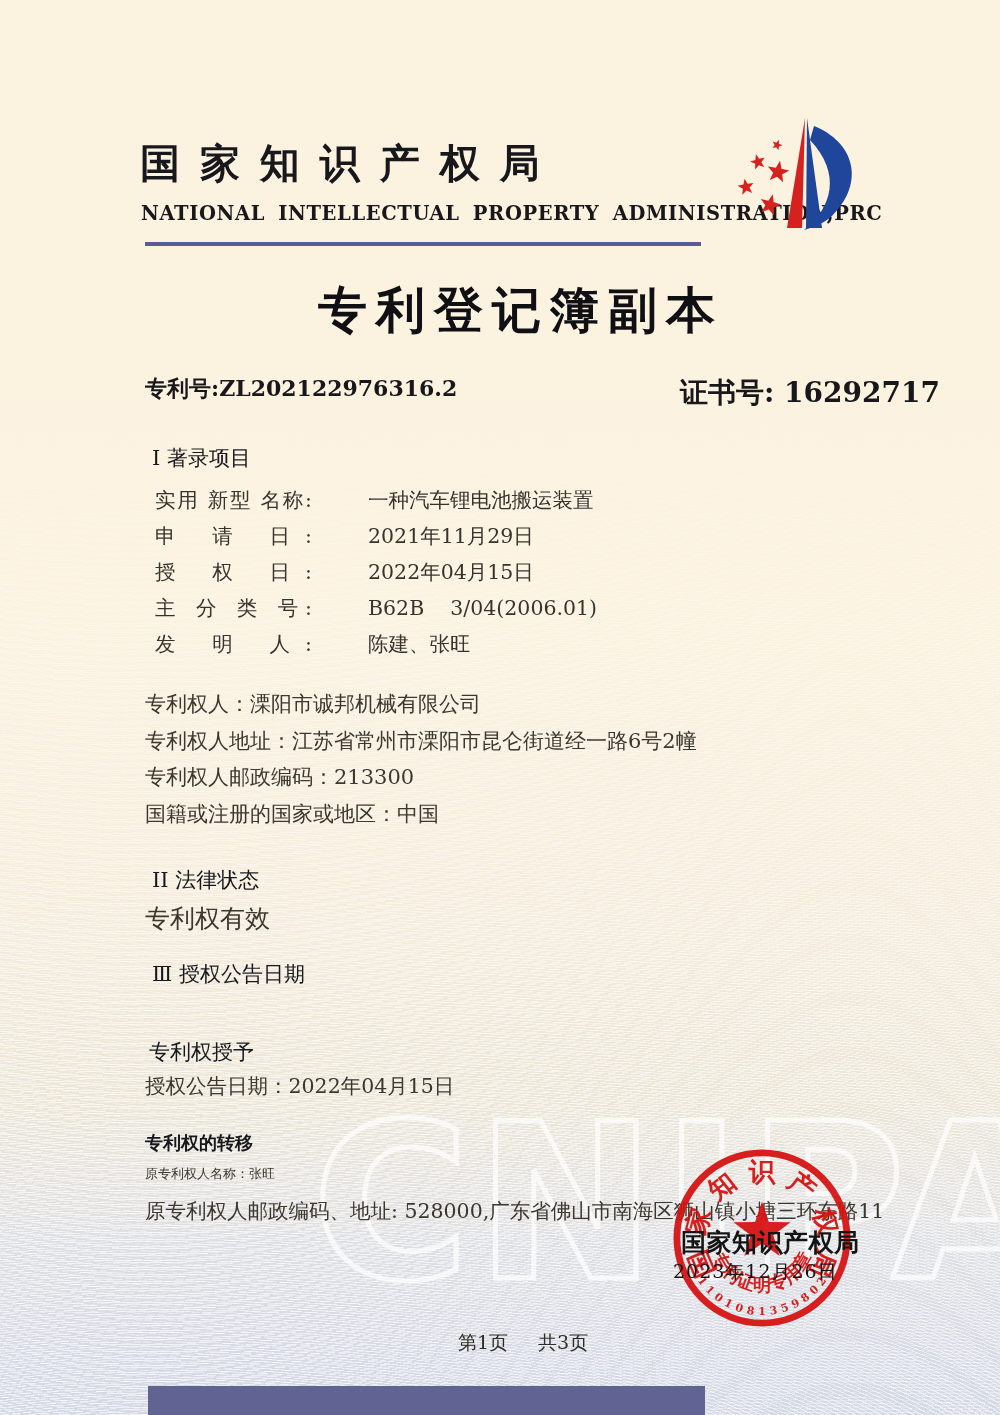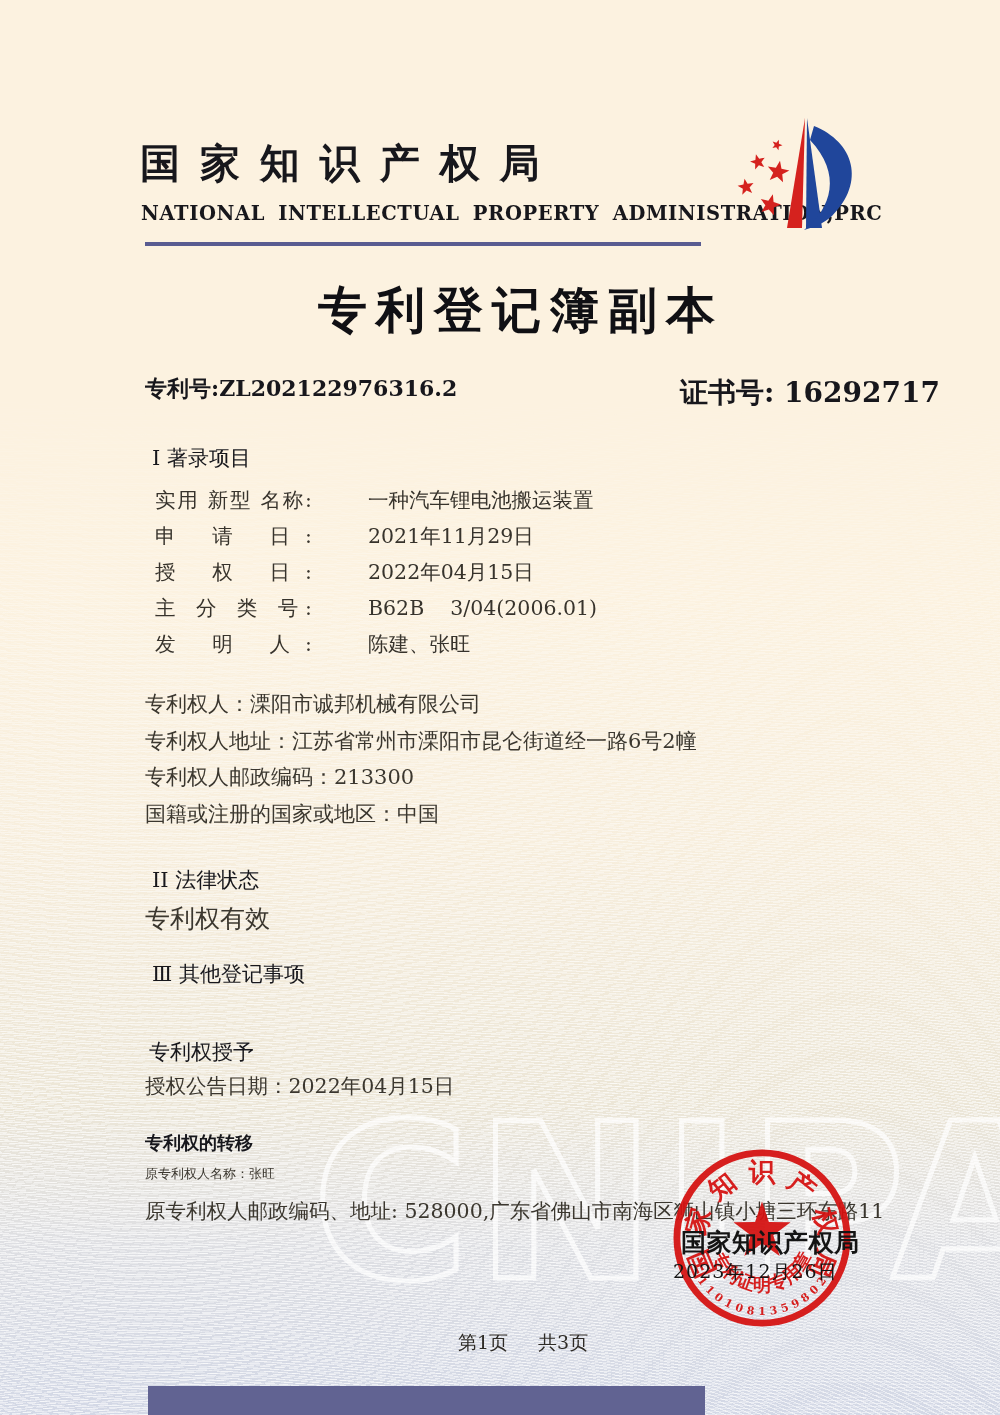--- a/index.html
+++ b/index.html
@@ -122,21 +122,21 @@
   <div class="abs holder">
     <div>专利权人：溧阳市诚邦机械有限公司</div>
     <div>专利权人地址：江苏省常州市溧阳市昆仑街道经一路6号2幢</div>
     <div>专利权人邮政编码：213300</div>
     <div>国籍或注册的国家或地区：中国</div>
   </div>
 
   <div class="abs sec-heading s2-head">II 法律状态</div>
   <div class="abs s2-status">专利权有效</div>
 
-  <div class="abs sec-heading s3-head">Ⅲ 其他登记事项</div>
+  <div class="abs sec-heading s3-head">Ⅲ 授权公告日期</div>
 
   <div class="abs g-head">专利权授予</div>
   <div class="abs g-line">授权公告日期：2022年04月15日</div>
 
   <div class="abs t-head">专利权的转移</div>
   <div class="abs t-line1">原专利权人名称：张旺</div>
   <div class="abs t-line2">原专利权人邮政编码、地址: 528000,广东省佛山市南海区狮山镇小塘三环东路11</div>
 
   <svg class="abs seal" width="182" height="182" viewBox="0 0 200 200">
     <circle cx="100" cy="100" r="93.5" fill="none" stroke="#d5100f" stroke-width="7.5"></circle>

